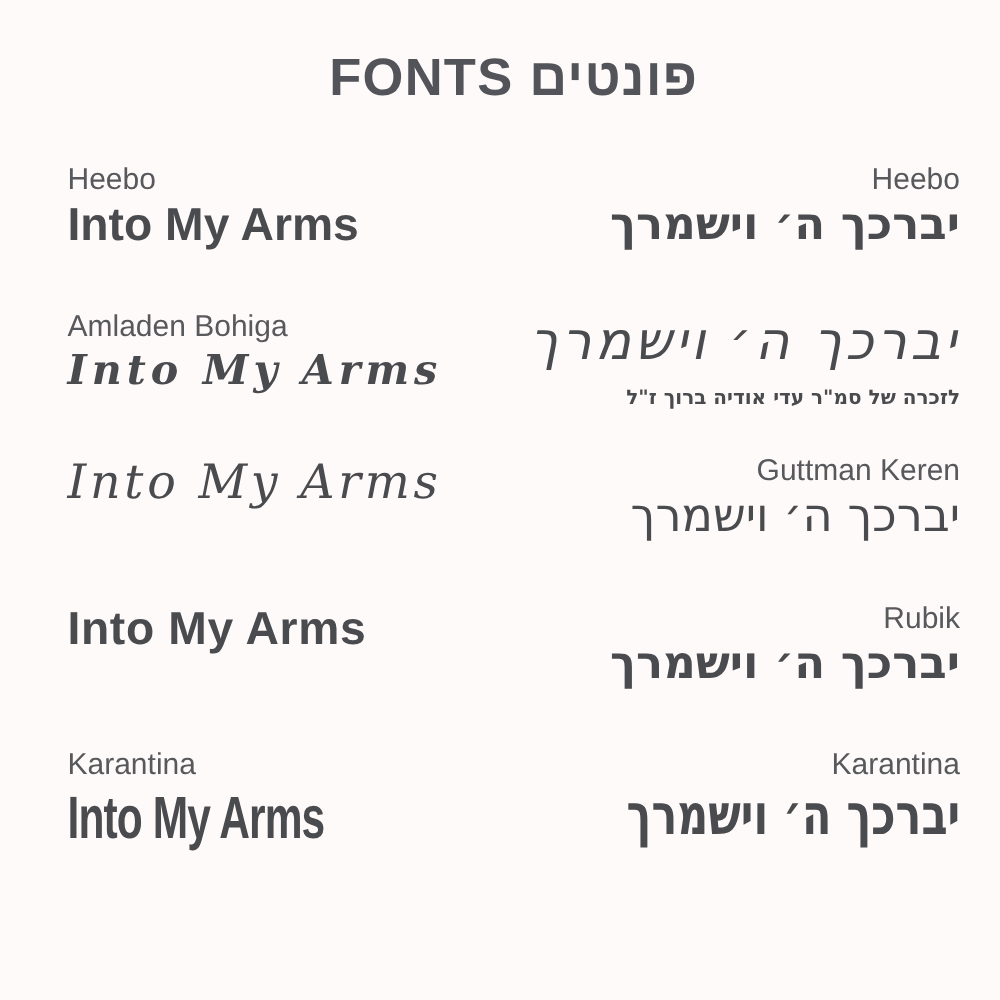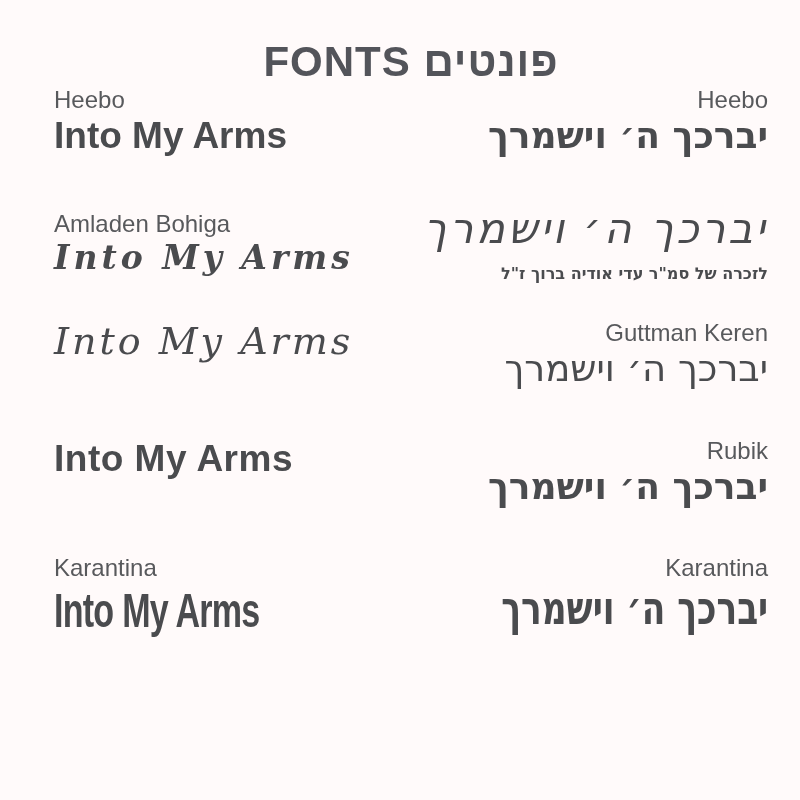--- a/index.html
+++ b/index.html
@@ -15,21 +15,21 @@
     padding: 38px 32px 0 54px;
   }
   .title {
     text-align: center;
     font-size: 42px;
     font-weight: 700;
     letter-spacing: 1px;
     color: #53545a;
     font-family: "Liberation Sans", "DejaVu Sans", sans-serif;
   }
-  .rows { }
+  .rows { margin-top: 44px; }
   .row {
     display: flex;
     justify-content: space-between;
     align-items: flex-start;
     margin-bottom: 46px;
   }
   .cell { max-width: 48%; }
   .cell.left  { text-align: left; }
   .cell.right { text-align: right; }
   .label {
@@ -64,21 +64,21 @@
     display: inline-block; transform: scale(0.78, 1.02); transform-origin: right top;
   }
   .caption {
     margin-top: 10px;
     font-family: "DejaVu Sans", sans-serif;
     font-weight: 700;
     font-size: 16px;
     color: #4a4b4e;
     direction: rtl;
   }
-  .row-2 { margin-bottom: 36px; align-items: center; }
+  .row-2 { margin-bottom: 36px; }
 </style>
 </head>
 <body>
 
 <div class="page">
 
   <div class="title">FONTS פונטים</div>
 
   <div class="rows">
 

